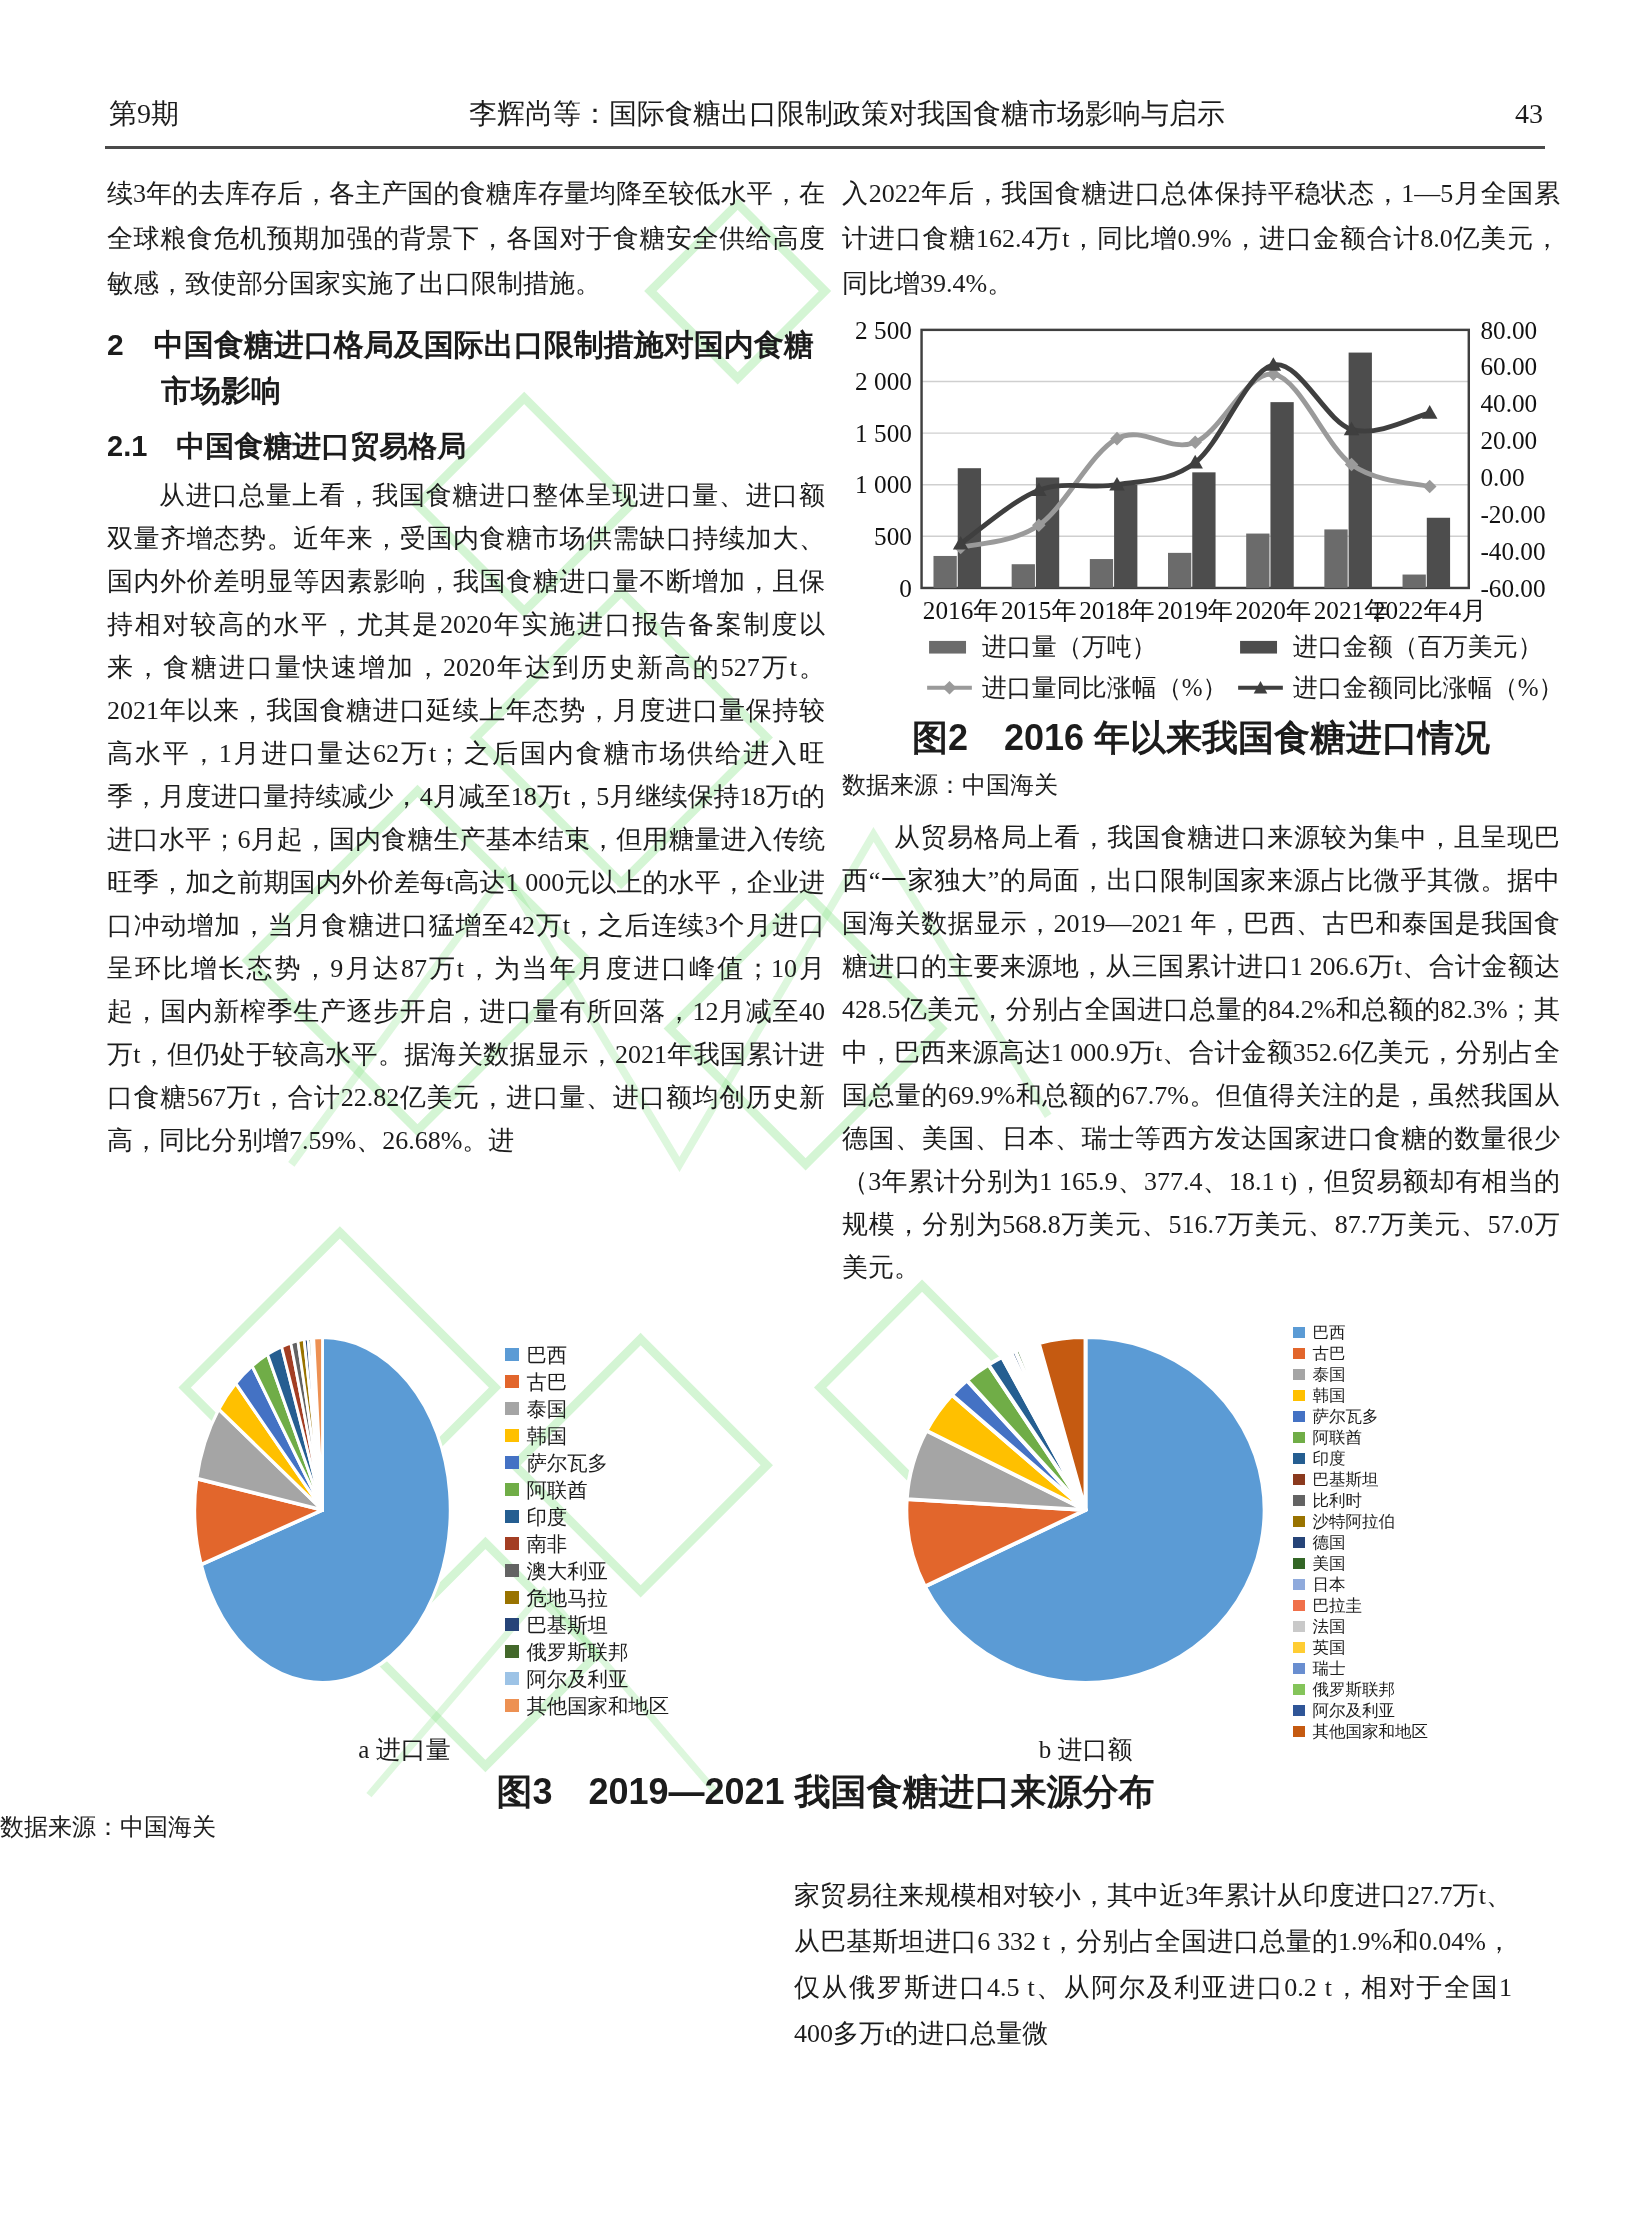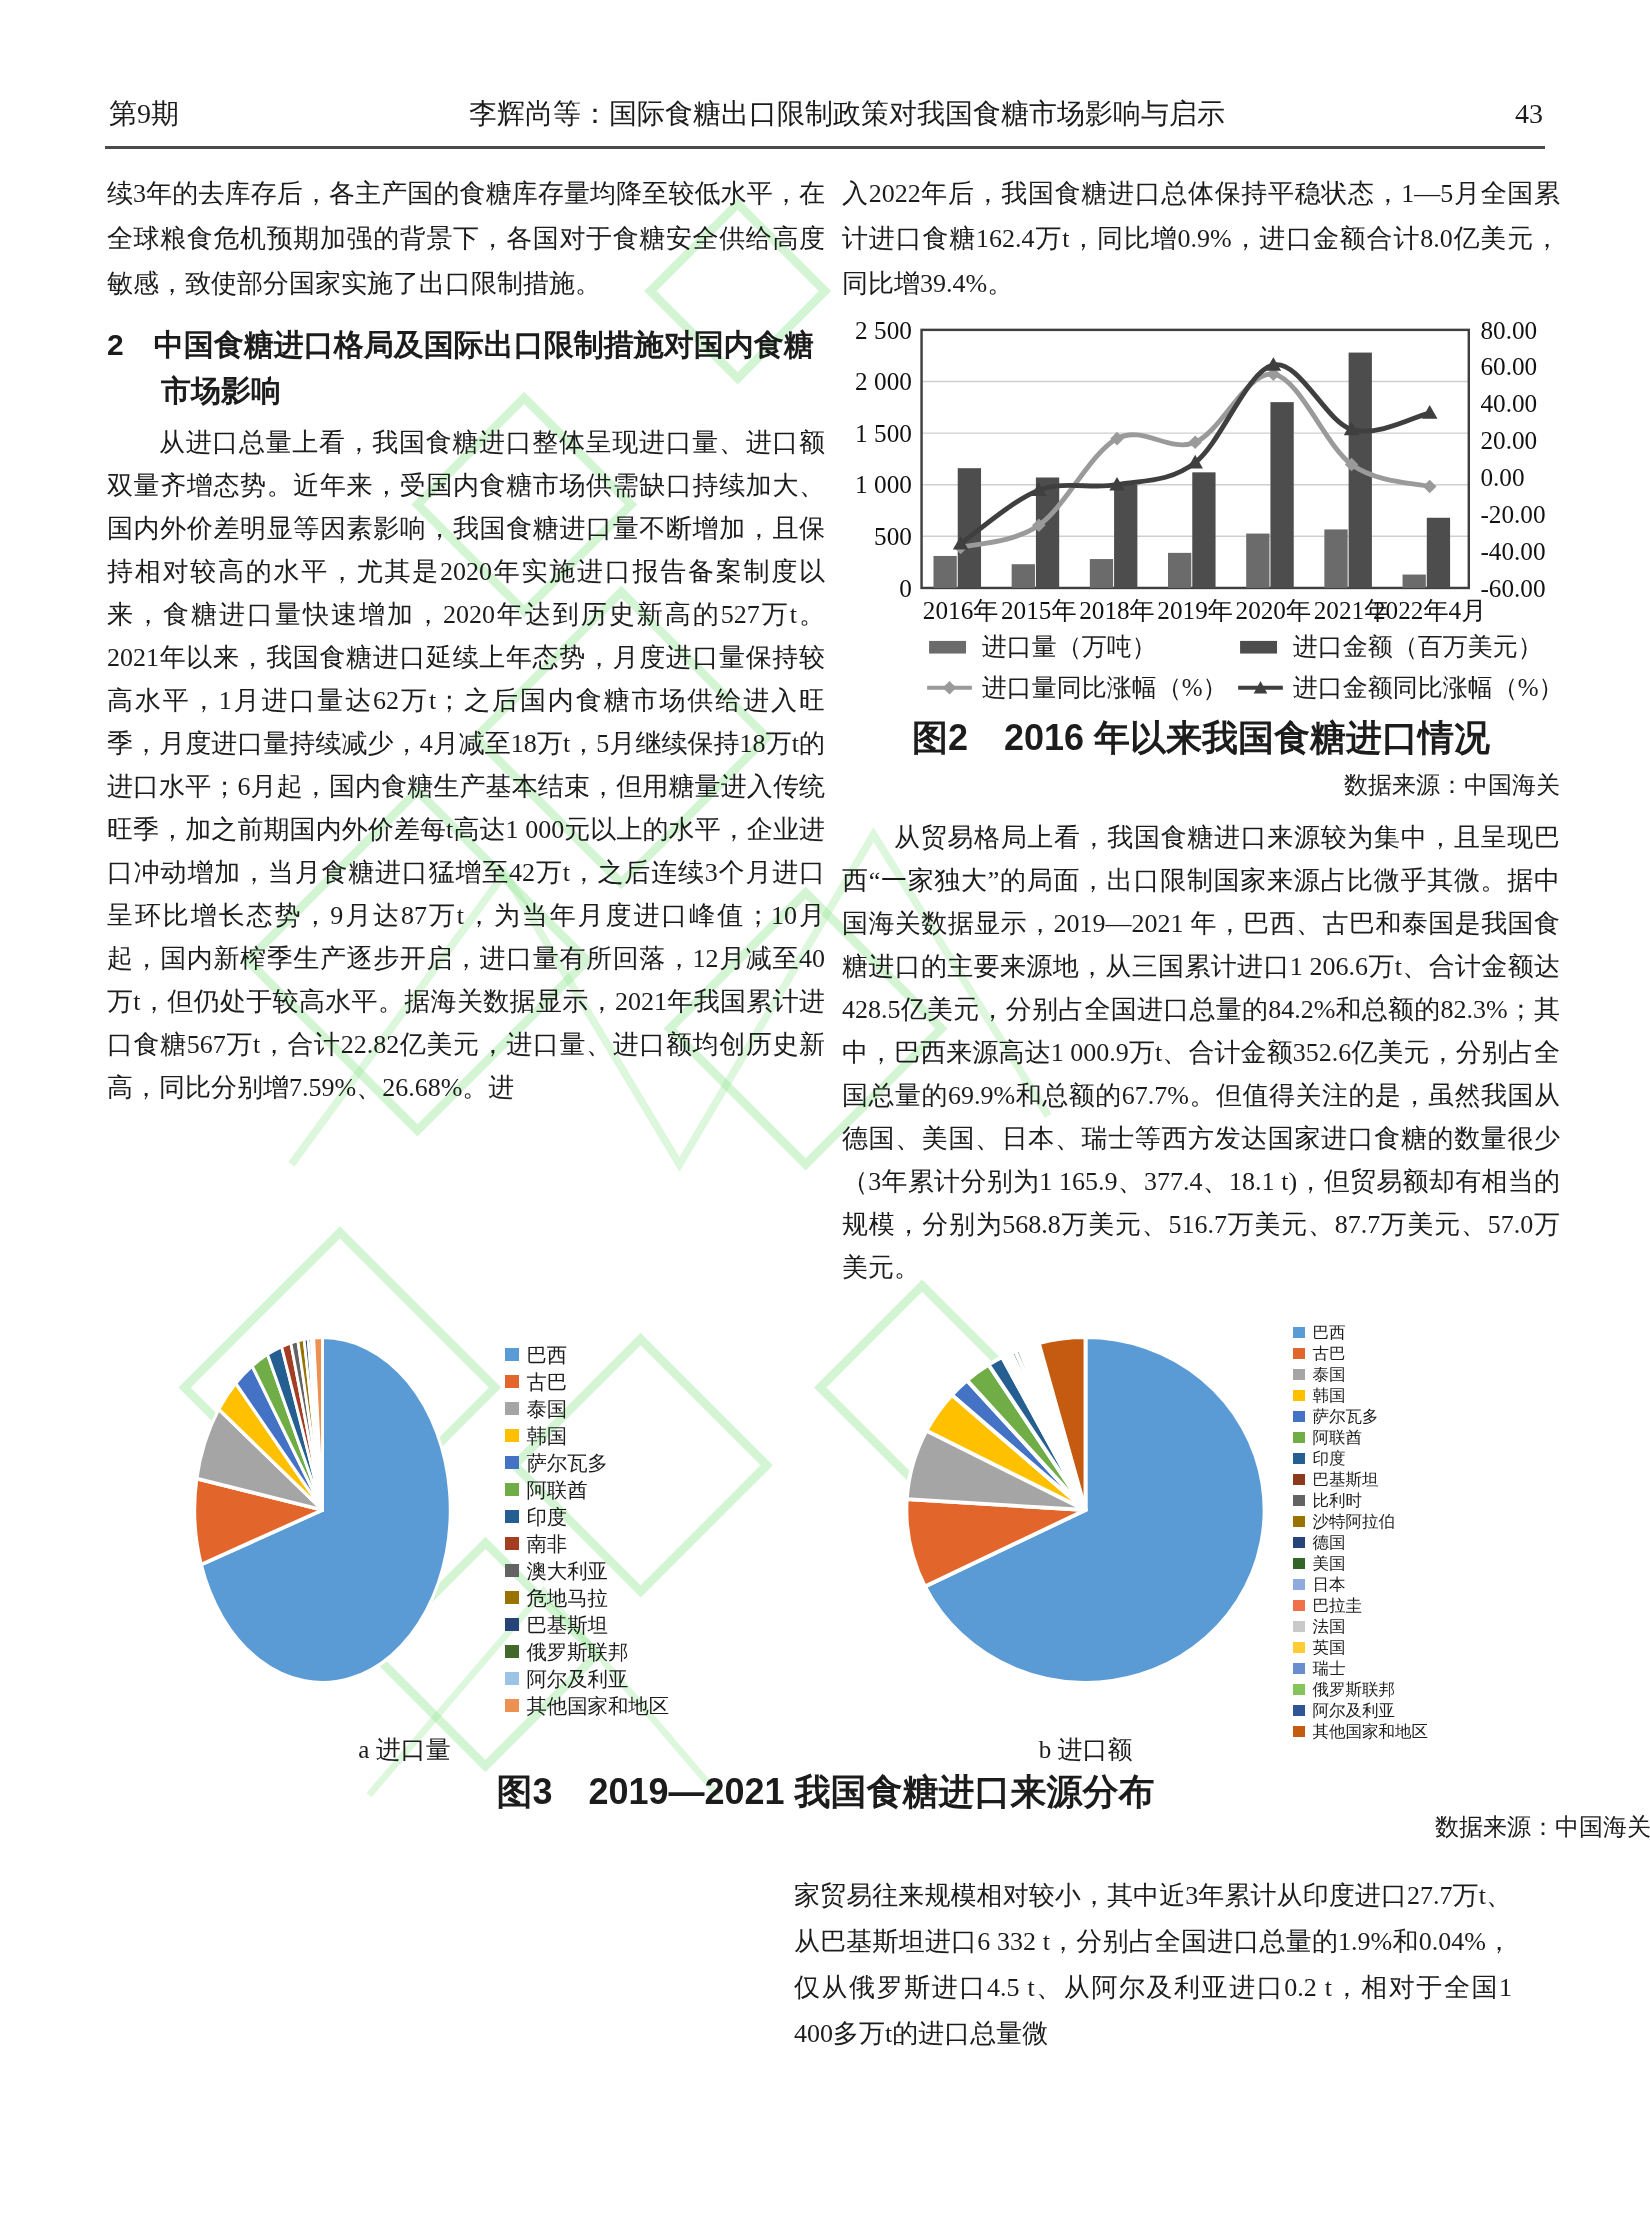--- a/index.html
+++ b/index.html
@@ -12,21 +12,21 @@
   .hdr .c{flex:1;text-align:center;}
   .hdr-rule{position:absolute;top:146px;left:105px;width:1440px;height:2.9px;background:#4a4a4a;}
   .col{position:absolute;width:718px;}
   .para{font-size:26px;line-height:45px;text-align:justify;text-justify:inter-character;}
   .para.tight{line-height:43px;}
   .indent{text-indent:2em;}
   .h2{font-family:"Liberation Sans","DejaVu Sans",sans-serif;font-weight:bold;font-size:30px;line-height:46px;
       padding-left:54px;text-indent:-54px;margin-top:15.5px;}
   .h3{font-family:"Liberation Sans","DejaVu Sans",sans-serif;font-weight:bold;font-size:29px;line-height:39px;margin-top:13.6px;}
   .figcap{font-family:"Liberation Sans","DejaVu Sans",sans-serif;font-weight:bold;font-size:36px;text-align:center;}
-  .figsrc{font-size:24px;text-align:right;margin-top:5.8px;}
+  .figsrc{font-size:24px;text-align:left;margin-top:5.8px;}
   .f2legend{display:grid;grid-template-columns:311px 388px;row-gap:7.8px;padding-left:85px;margin-top:5.8px;}
   .f2item{display:flex;align-items:center;font-size:25px;white-space:nowrap;}
   .f2item .sw{margin-right:9.7px;flex:0 0 auto;display:inline-block;}
   .pielegend{position:absolute;}
   .plitem{display:flex;align-items:center;white-space:nowrap;}
   .plitem .sq{display:inline-block;margin-right:7.8px;flex:0 0 auto;}
   .abcap{position:absolute;font-size:25px;text-align:center;}
   .wm{position:absolute;left:0;top:0;pointer-events:none;}
 </style>
 </head>
@@ -49,20 +49,21 @@
 <div class="hdr">
   <span>第9期</span>
   <span class="c">李辉尚等：国际食糖出口限制政策对我国食糖市场影响与启示</span>
   <span>43</span>
 </div>
 <div class="hdr-rule"></div>
 
 <div class="col" style="left:107px;top:171px;">
   <div class="para">续3年的去库存后，各主产国的食糖库存量均降至较低水平，在全球粮食危机预期加强的背景下，各国对于食糖安全供给高度敏感，致使部分国家实施了出口限制措施。</div>
   <div class="h2">2　中国食糖进口格局及国际出口限制措施对国内食糖市场影响</div>
+  <div class="h3">2.1　中国食糖进口贸易格局</div>
   <div class="para tight indent" style="margin-top:7.8px;">从进口总量上看，我国食糖进口整体呈现进口量、进口额双量齐增态势。近年来，受国内食糖市场供需缺口持续加大、国内外价差明显等因素影响，我国食糖进口量不断增加，且保持相对较高的水平，尤其是2020年实施进口报告备案制度以来，食糖进口量快速增加，2020年达到历史新高的527万t。2021年以来，我国食糖进口延续上年态势，月度进口量保持较高水平，1月进口量达62万t；之后国内食糖市场供给进入旺季，月度进口量持续减少，4月减至18万t，5月继续保持18万t的进口水平；6月起，国内食糖生产基本结束，但用糖量进入传统旺季，加之前期国内外价差每t高达1 000元以上的水平，企业进口冲动增加，当月食糖进口猛增至42万t，之后连续3个月进口呈环比增长态势，9月达87万t，为当年月度进口峰值；10月起，国内新榨季生产逐步开启，进口量有所回落，12月减至40万t，但仍处于较高水平。据海关数据显示，2021年我国累计进口食糖567万t，合计22.82亿美元，进口量、进口额均创历史新高，同比分别增7.59%、26.68%。进</div>
 </div>
 
 <div class="col" style="left:842px;top:171px;">
   <div class="para">入2022年后，我国食糖进口总体保持平稳状态，1—5月全国累计进口食糖162.4万t，同比增0.9%，进口金额合计8.0亿美元，同比增39.4%。</div>
   <svg id="fig2-svg" width="718" height="305" style="margin-top:13.6px;display:block;" viewBox="0 0 740 314">
       <line x1="82" y1="222.8" x2="646" y2="222.8" stroke="#cfcfcf" stroke-width="1.5"></line>
       <line x1="82" y1="169.6" x2="646" y2="169.6" stroke="#cfcfcf" stroke-width="1.5"></line>
       <line x1="82" y1="116.4" x2="646" y2="116.4" stroke="#cfcfcf" stroke-width="1.5"></line>
       <line x1="82" y1="63.19999999999999" x2="646" y2="63.19999999999999" stroke="#cfcfcf" stroke-width="1.5"></line>

